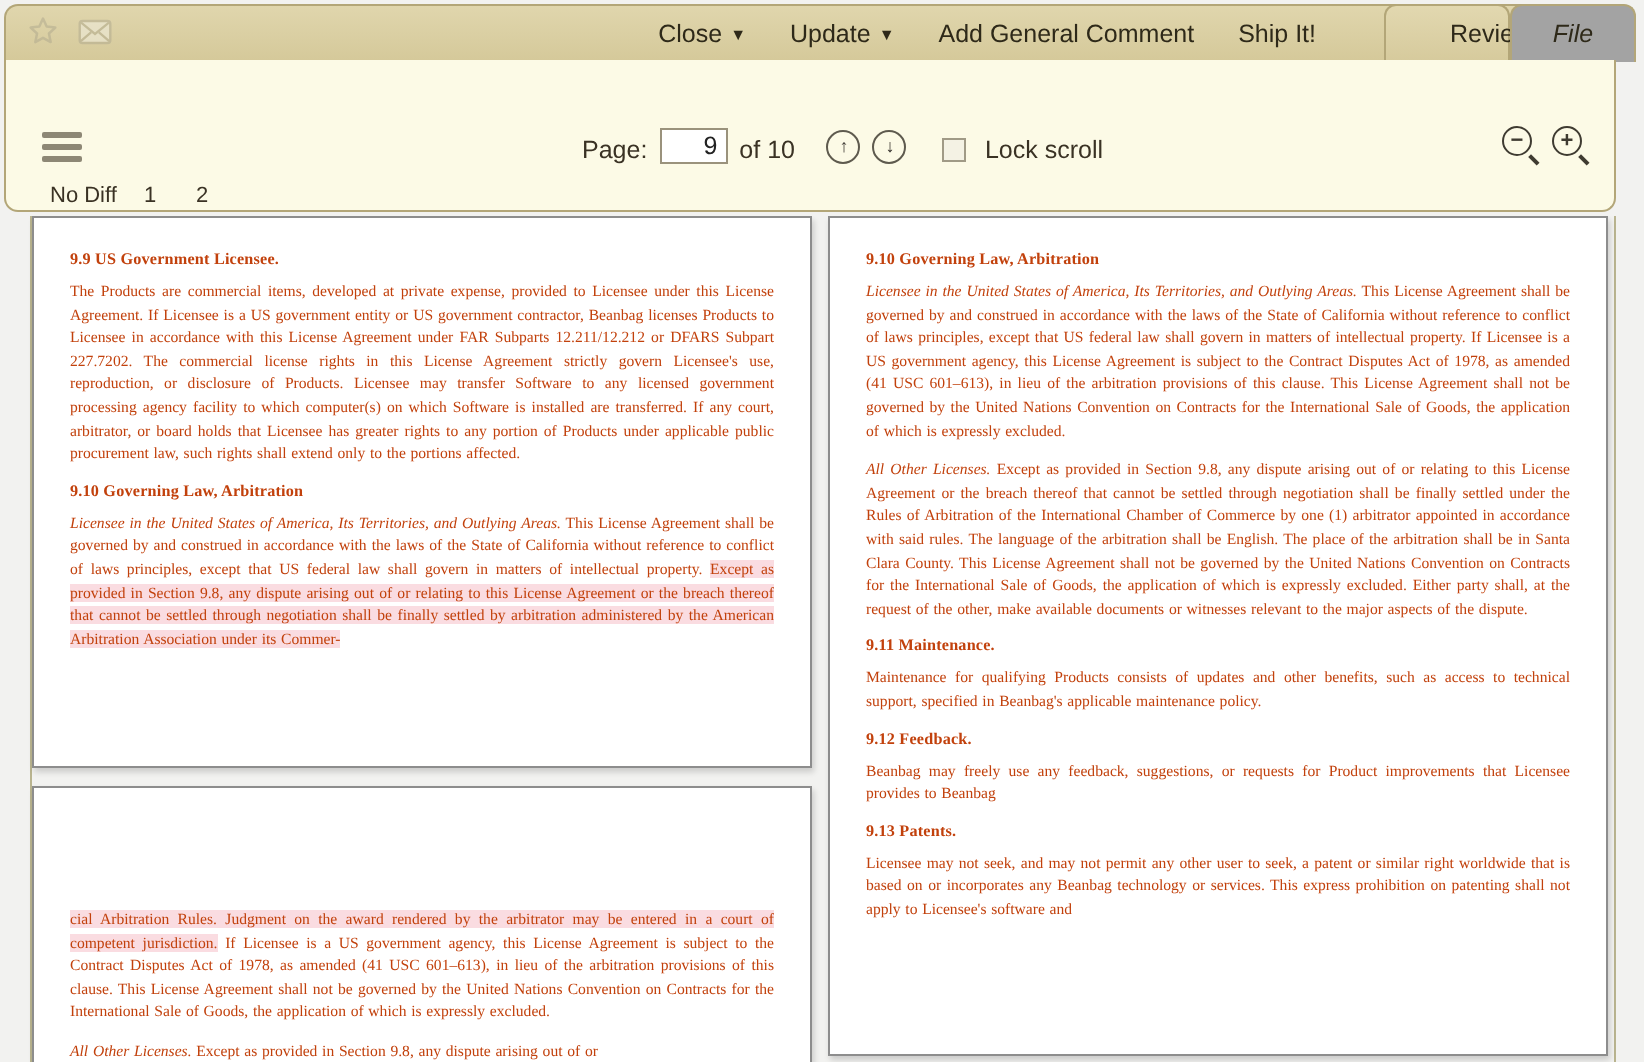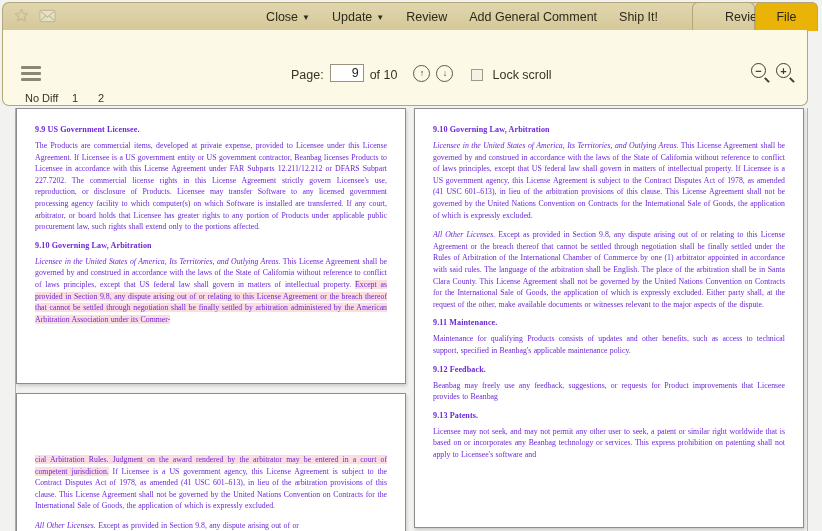--- a/index.html
+++ b/index.html
@@ -34,21 +34,21 @@
   .caret{display:inline-block;margin-left:4px;font-size:8px;vertical-align:middle;}
 
   .tabs{position:absolute;right:4px;top:2px;height:31px;display:flex;align-items:flex-start;}
   .tab{
     width:63px;height:29px;line-height:29px;text-align:center;
     font-size:12.5px;color:#2e2919;box-sizing:border-box;
     border:1px solid #b3a678;border-bottom:none;
     border-top-left-radius:6px;border-top-right-radius:6px;
   }
   .tab.active{background:linear-gradient(#e2d8b0,#d6ca9c);padding-left:32px;}
-  .tab.inactive{background:#eab308;}
+  .tab.inactive{background:#a3a3a3;font-style:italic;}
 
   .subbar{
     position:absolute;left:2px;top:30px;width:806px;height:76px;
     background:#fcfae6;border:1px solid #b3a678;border-top:none;
     border-bottom-left-radius:7px;border-bottom-right-radius:7px;
     box-sizing:border-box;
   }
   .hamburger{position:absolute;left:18px;top:36px;width:20px;height:14px;}
   .hamburger i{display:block;height:3px;background:#8d8775;margin-bottom:3px;border-radius:1px;}
 
@@ -89,21 +89,21 @@
   .gutter.g1{left:15px;}
   .gutter.g2{left:807px;}
   .page{
     background:#fff;border:1px solid #8d8d8d;box-sizing:border-box;
     box-shadow:1px 2px 3px rgba(0,0,0,.16);
     padding:16px 18px 14px 18px;
     position:relative;overflow:hidden;
   }
   .page-body{
     font-family:"Liberation Serif", serif;
-    color:#6d28d9;
+    color:#c2410c;
   }
   .hd{font-weight:bold;font-size:8.1px;margin:0 0 6px 0;letter-spacing:.1px;}
   .pp{
     font-size:7.8px;line-height:11.6px;text-align:justify;margin:0 0 8px 0;
     word-spacing:.4px;
   }
   .hl{background:#fadce1;}
   .blank{height:44px;}
 </style>
 </head>
@@ -124,21 +124,20 @@
           <svg width="17" height="14" viewBox="0 0 24 18">
               <rect x="1.2" y="1.2" width="21.6" height="15.6" rx="2" fill="#f0eee0" stroke="#b2ab8f" stroke-width="1.7"></rect>
               <path d="M2 15.5l7.2-6.3M22 15.5l-7.2-6.3M2.2 2.4l9.8 8 9.8-8" fill="none" stroke="#b2ab8f" stroke-width="1.6"></path>
             </svg>
         </span>
       </div>
 
       <div class="menu">
         <div class="menu-item"><span>Close</span><span class="caret">▼</span></div>
         <div class="menu-item"><span>Update</span><span class="caret">▼</span></div>
-        <div class="menu-item">Review</div>
         <div class="menu-item">Add General Comment</div>
         <div class="menu-item">Ship It!</div>
       </div>
     </div>
 
     <div class="tabs">
       <div class="tab active">Reviews</div>
       <div class="tab inactive">File</div>
     </div>
 

